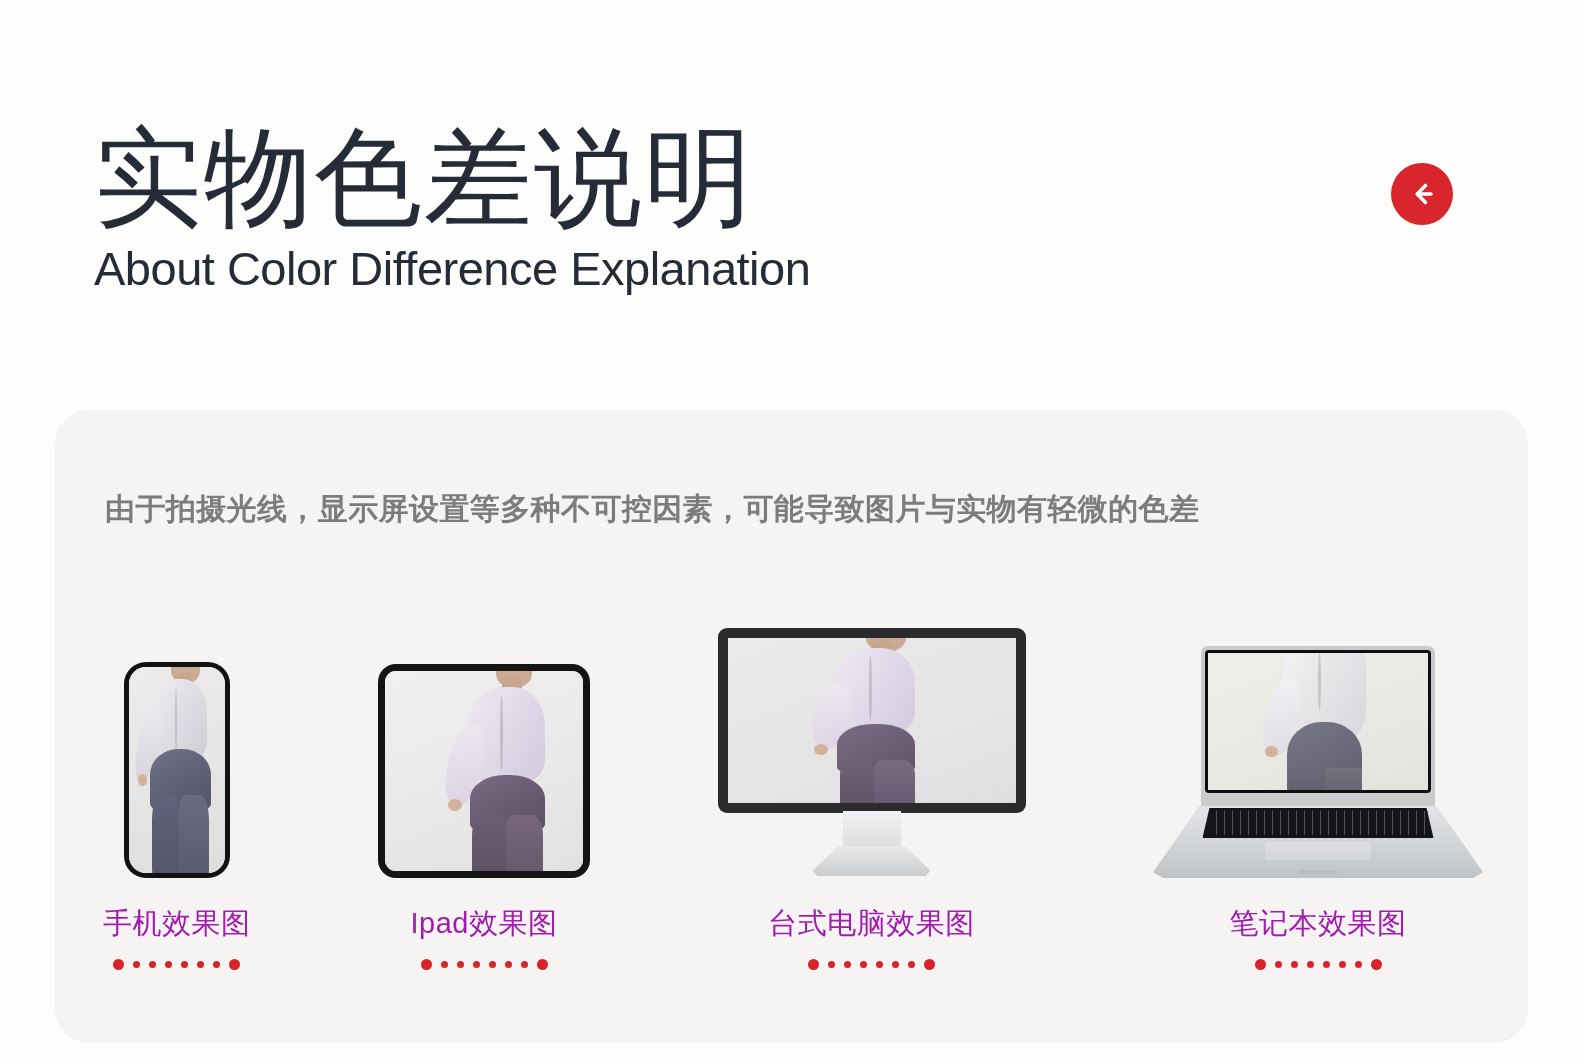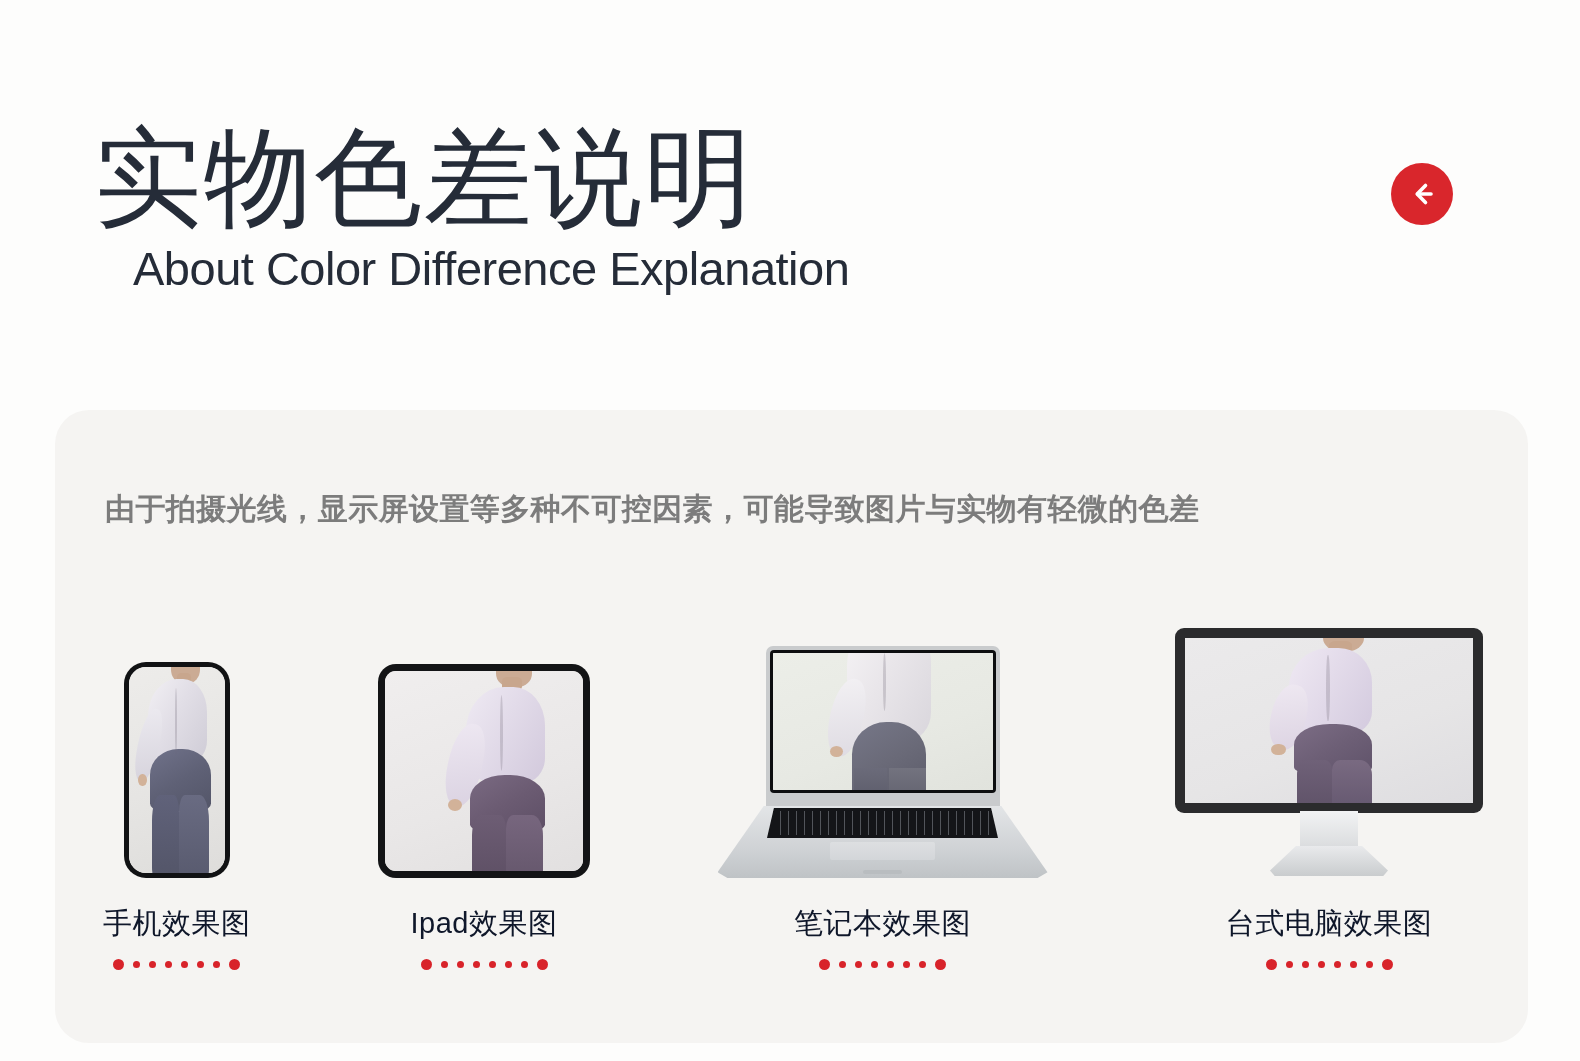--- a/index.html
+++ b/index.html
@@ -34,21 +34,20 @@
     white-space: nowrap;
   }
   .title-en {
     margin-top: 6px;
     font-size: 47px;
     line-height: 1.1;
     font-weight: 400;
     color: #252c38;
     letter-spacing: -0.5px;
     white-space: nowrap;
-    margin-left: 39px;
   }
 
   .back-button {
     position: absolute;
     left: 1391px;
     top: 163px;
     width: 62px;
     height: 62px;
     border-radius: 50%;
     background: #d9262c;
@@ -102,21 +101,21 @@
   }
   .device-stage {
     height: 245px;
     display: flex;
     align-items: flex-end;
     justify-content: center;
   }
   .device-label {
     margin-top: 26px;
     font-size: 29px;
-    color: #0f172a;
+    color: #a21caf;
     letter-spacing: 0.5px;
     white-space: nowrap;
   }
   .dots {
     margin-top: 14px;
     display: flex;
     align-items: center;
     justify-content: center;
     gap: 9px;
     height: 12px;
@@ -397,20 +396,63 @@
                      border-radius:30% 20% 10% 16%;"></div>
                 <div class="m-leg-r" style="left:61%;top:72%;width:19%;height:34%;
                      background:linear-gradient(180deg,#77667e,#64566b);
                      border-radius:20% 30% 14% 10%;"></div>
                 <div class="m-seam" style="left:58%;top:12%;width:1.6%;height:38%;"></div>
               </div>
             </div>
           </div>
         </div>
         <div class="device-label">Ipad效果图</div>
+        <div class="dots">
+          <span class="dot big"></span>
+          <span class="dot small"></span>
+          <span class="dot small"></span>
+          <span class="dot small"></span>
+          <span class="dot small"></span>
+          <span class="dot small"></span>
+          <span class="dot small"></span>
+          <span class="dot big"></span>
+        </div>
+      </div>
+
+      <div class="device-col">
+        <div class="device-stage">
+          <div class="monitor">
+            <div class="bezel">
+              <div class="screen">
+                <div class="photo">
+                  <div class="bg" style="background:linear-gradient(160deg,#ebeaeb 0%, #e6e5e6 60%, #dedde0 100%);"></div>
+                  <div class="m-head" style="left:48%;top:-12%;width:14%;height:20%;"></div>
+                  <div class="m-neck" style="left:50%;top:2%;width:8%;height:8%;"></div>
+                  <div class="m-top" style="left:36%;top:6%;width:29%;height:52%;
+                       background:linear-gradient(120deg,#efe9f3 0%, #e3dbea 45%, #d3cade 100%);"></div>
+                  <div class="m-arm" style="left:30%;top:28%;width:12%;height:40%;
+                       background:linear-gradient(160deg,#efe9f2,#dcd3e2);"></div>
+                  <div class="m-hand" style="left:30%;top:64%;width:5%;height:7%;"></div>
+                  <div class="m-hips" style="left:38%;top:52%;width:27%;height:30%;
+                       background:linear-gradient(150deg,#7c6d85 0%, #6d5f76 50%, #60536a 100%);"></div>
+                  <div class="m-leg-l" style="left:39%;top:74%;width:12%;height:30%;
+                       background:linear-gradient(180deg,#6f6178,#5f5268);
+                       border-radius:30% 20% 10% 16%;"></div>
+                  <div class="m-leg-r" style="left:51%;top:74%;width:14%;height:30%;
+                       background:linear-gradient(180deg,#796a81,#655870);
+                       border-radius:20% 30% 14% 10%;"></div>
+                  <div class="m-seam" style="left:49%;top:10%;width:1.2%;height:40%;"></div>
+                </div>
+              </div>
+            </div>
+            <div class="neck"></div>
+            <div class="foot"></div>
+          </div>
+        </div>
+        <div class="device-label">台式电脑效果图</div>
         <div class="dots">
           <span class="dot big"></span>
           <span class="dot small"></span>
           <span class="dot small"></span>
           <span class="dot small"></span>
           <span class="dot small"></span>
           <span class="dot small"></span>
           <span class="dot small"></span>
           <span class="dot big"></span>
         </div>
@@ -457,58 +499,15 @@
           <span class="dot small"></span>
           <span class="dot small"></span>
           <span class="dot small"></span>
           <span class="dot small"></span>
           <span class="dot small"></span>
           <span class="dot small"></span>
           <span class="dot big"></span>
         </div>
       </div>
 
-      <div class="device-col">
-        <div class="device-stage">
-          <div class="monitor">
-            <div class="bezel">
-              <div class="screen">
-                <div class="photo">
-                  <div class="bg" style="background:linear-gradient(160deg,#ebeaeb 0%, #e6e5e6 60%, #dedde0 100%);"></div>
-                  <div class="m-head" style="left:48%;top:-12%;width:14%;height:20%;"></div>
-                  <div class="m-neck" style="left:50%;top:2%;width:8%;height:8%;"></div>
-                  <div class="m-top" style="left:36%;top:6%;width:29%;height:52%;
-                       background:linear-gradient(120deg,#efe9f3 0%, #e3dbea 45%, #d3cade 100%);"></div>
-                  <div class="m-arm" style="left:30%;top:28%;width:12%;height:40%;
-                       background:linear-gradient(160deg,#efe9f2,#dcd3e2);"></div>
-                  <div class="m-hand" style="left:30%;top:64%;width:5%;height:7%;"></div>
-                  <div class="m-hips" style="left:38%;top:52%;width:27%;height:30%;
-                       background:linear-gradient(150deg,#7c6d85 0%, #6d5f76 50%, #60536a 100%);"></div>
-                  <div class="m-leg-l" style="left:39%;top:74%;width:12%;height:30%;
-                       background:linear-gradient(180deg,#6f6178,#5f5268);
-                       border-radius:30% 20% 10% 16%;"></div>
-                  <div class="m-leg-r" style="left:51%;top:74%;width:14%;height:30%;
-                       background:linear-gradient(180deg,#796a81,#655870);
-                       border-radius:20% 30% 14% 10%;"></div>
-                  <div class="m-seam" style="left:49%;top:10%;width:1.2%;height:40%;"></div>
-                </div>
-              </div>
-            </div>
-            <div class="neck"></div>
-            <div class="foot"></div>
-          </div>
-        </div>
-        <div class="device-label">台式电脑效果图</div>
-        <div class="dots">
-          <span class="dot big"></span>
-          <span class="dot small"></span>
-          <span class="dot small"></span>
-          <span class="dot small"></span>
-          <span class="dot small"></span>
-          <span class="dot small"></span>
-          <span class="dot small"></span>
-          <span class="dot big"></span>
-        </div>
-      </div>
-
     </div>
   </div>
 </div>
 
 </body></html>

